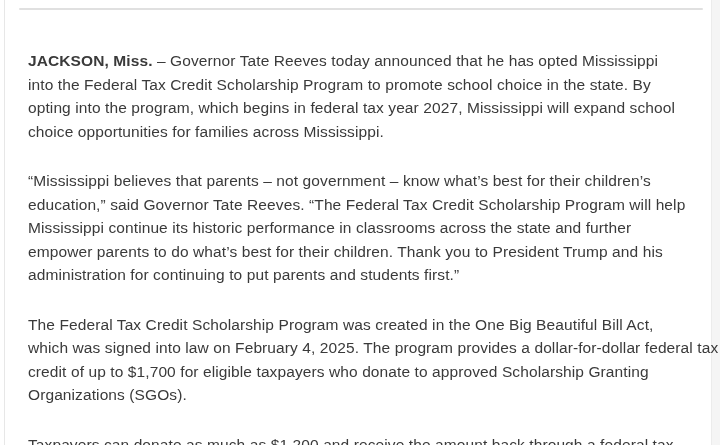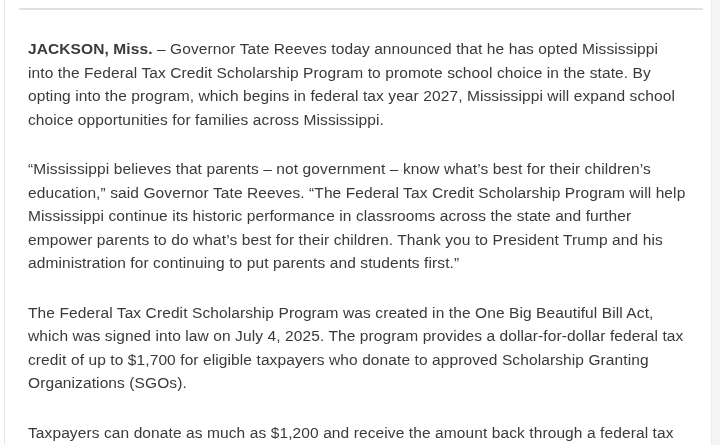--- a/index.html
+++ b/index.html
@@ -45,21 +45,21 @@
     position: absolute;
     left: 28px;
     top: 37px;
     width: 692px;
     color: #3a3a3a;
     font-size: 15.5px;
     line-height: 23.5px;
     letter-spacing: 0.1px;
   }
   .article-body p {
-    margin: 0 0 26px 0;
+    margin: 12px 0 26px 0;
     white-space: pre;
   }
   .dateline {
     font-weight: 700;
   }
 </style>
 </head>
 <body>
 
 <div class="left-edge-line"></div>
@@ -72,18 +72,18 @@
 opting into the program, which begins in federal tax year 2027, Mississippi will expand school
 choice opportunities for families across Mississippi.</span></p>
 
   <p>“Mississippi believes that parents – not government – know what’s best for their children’s
 education,” said Governor Tate Reeves. “The Federal Tax Credit Scholarship Program will help
 Mississippi continue its historic performance in classrooms across the state and further
 empower parents to do what’s best for their children. Thank you to President Trump and his
 administration for continuing to put parents and students first.”</p>
 
   <p>The Federal Tax Credit Scholarship Program was created in the One Big Beautiful Bill Act,
-which was signed into law on July 4, 2025. The program provides a dollar-for-dollar federal tax
+which was signed into law on February 4, 2025. The program provides a dollar-for-dollar federal tax
 credit of up to $1,700 for eligible taxpayers who donate to approved Scholarship Granting
 Organizations (SGOs).</p>
 
   <p>Taxpayers can donate as much as $1,200 and receive the amount back through a federal tax</p>
 </div>
 
 </body></html>

